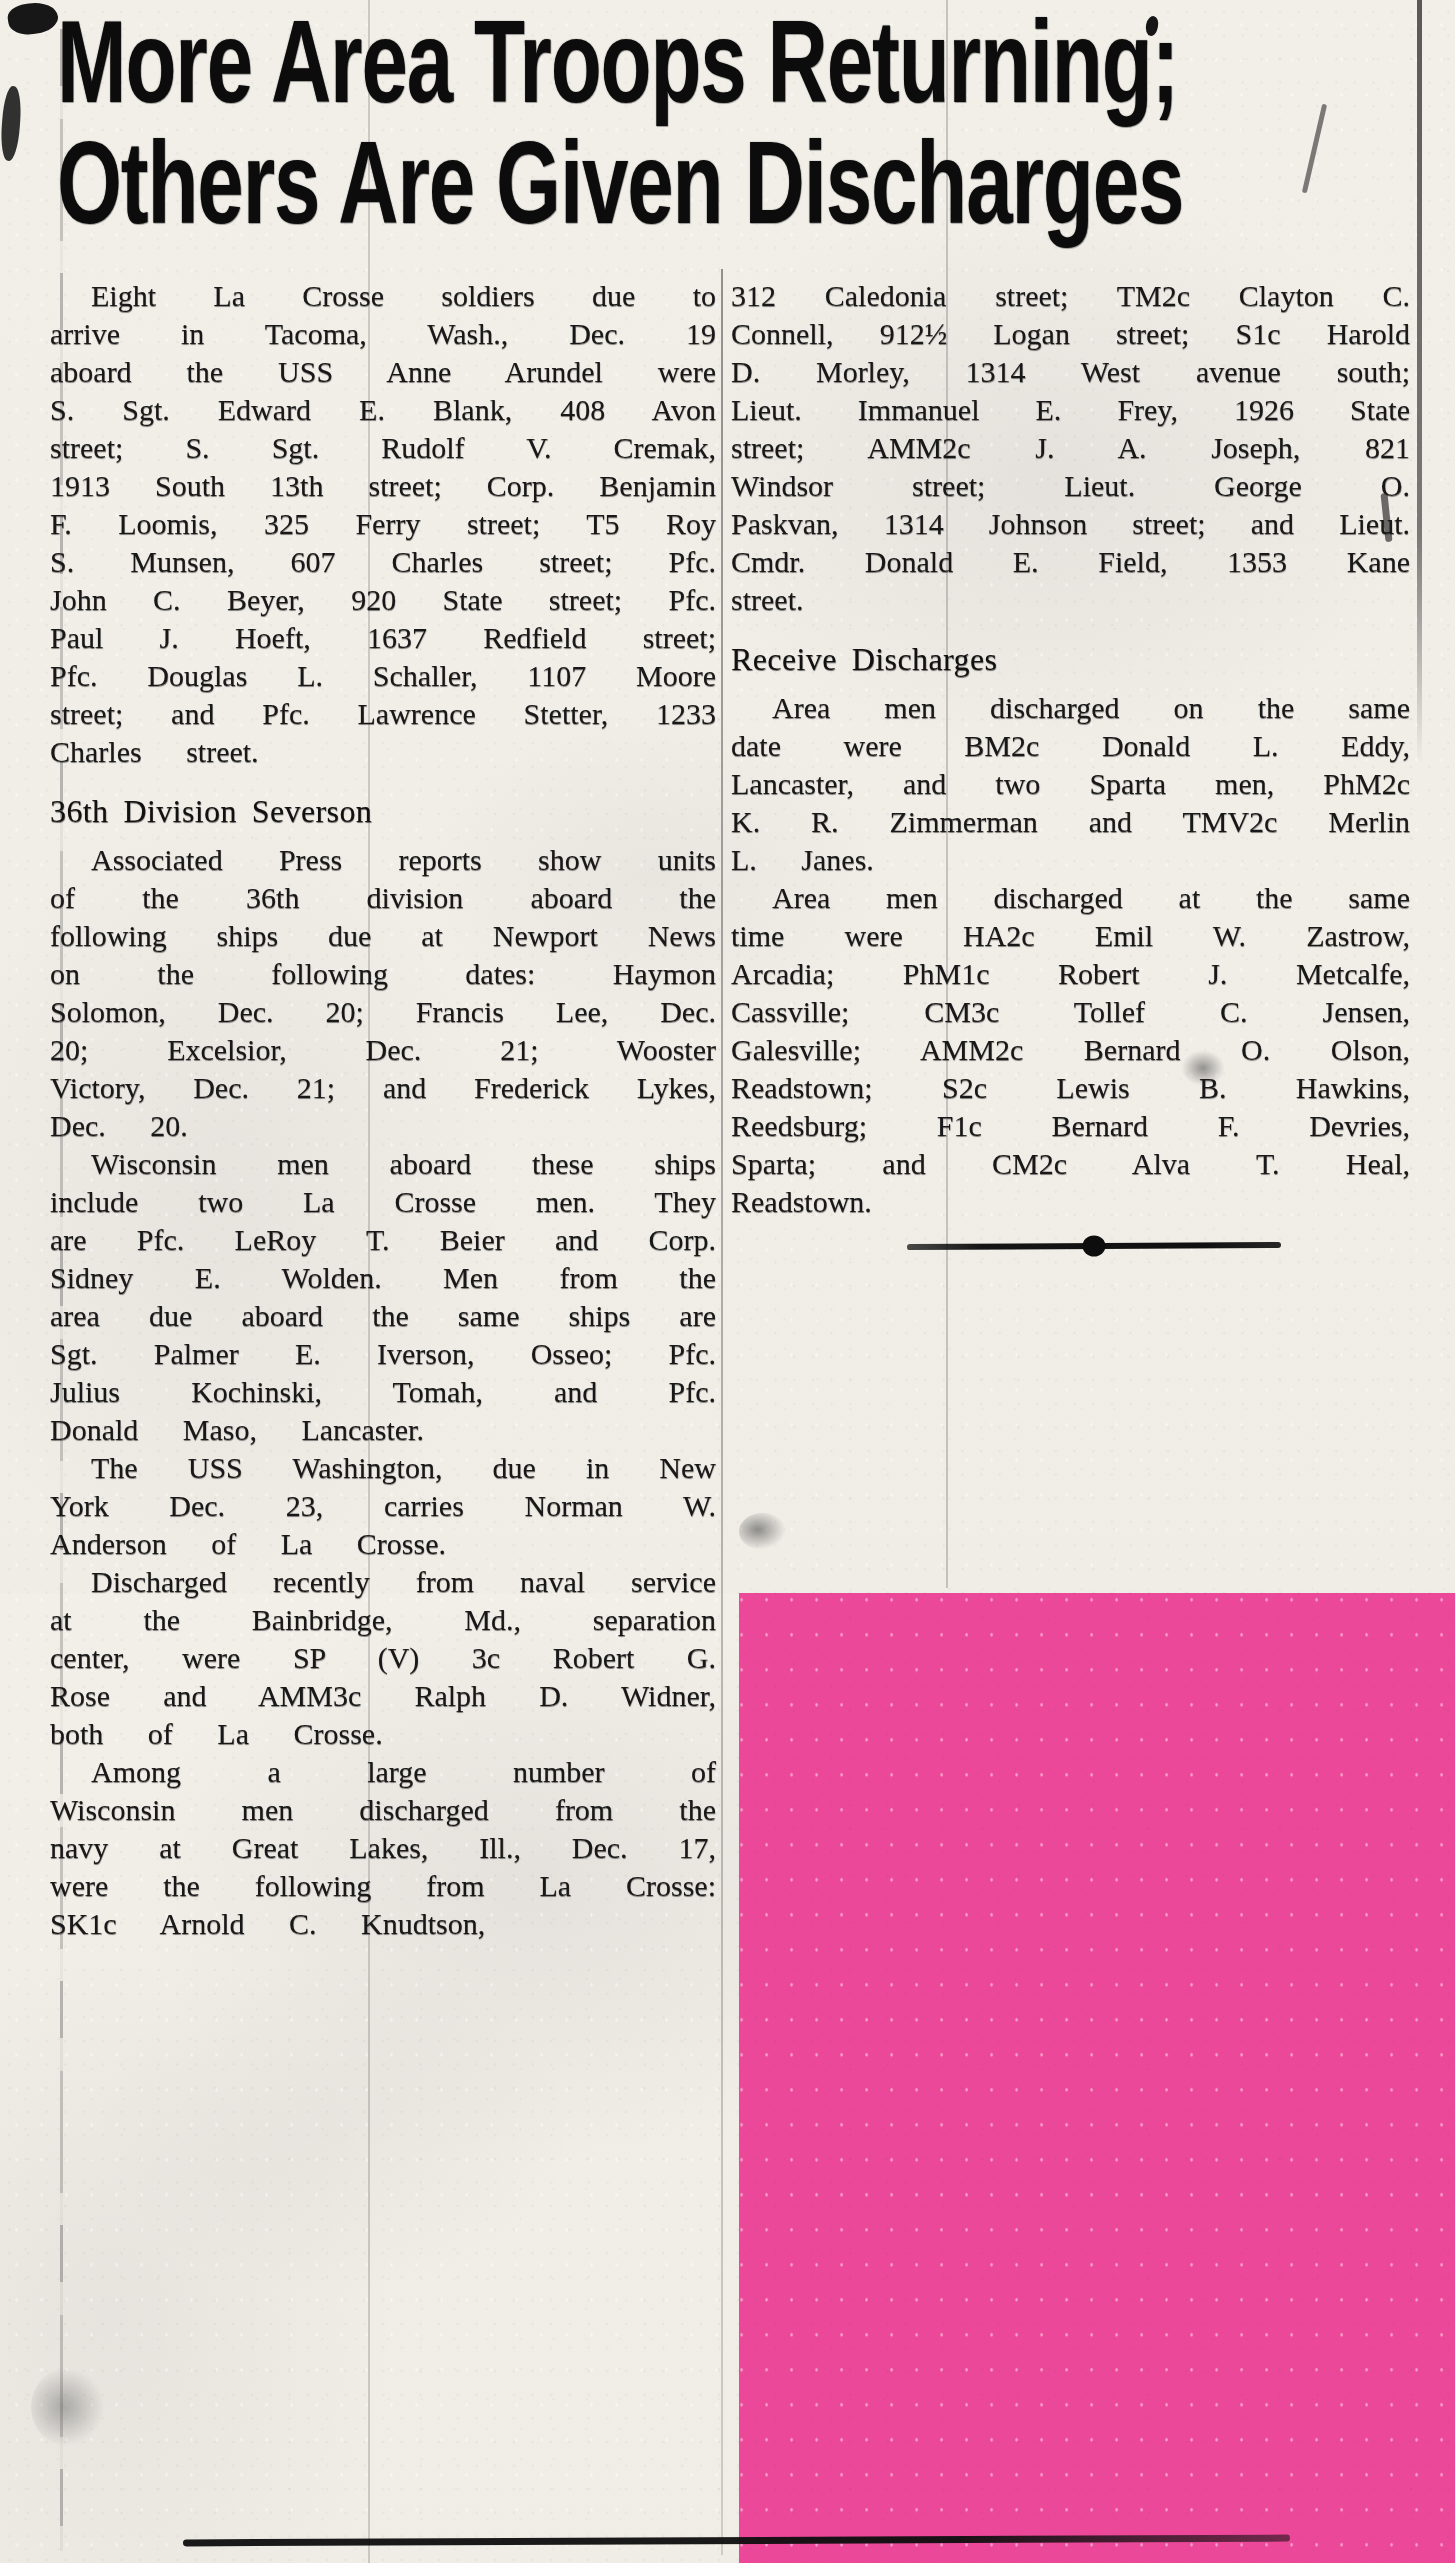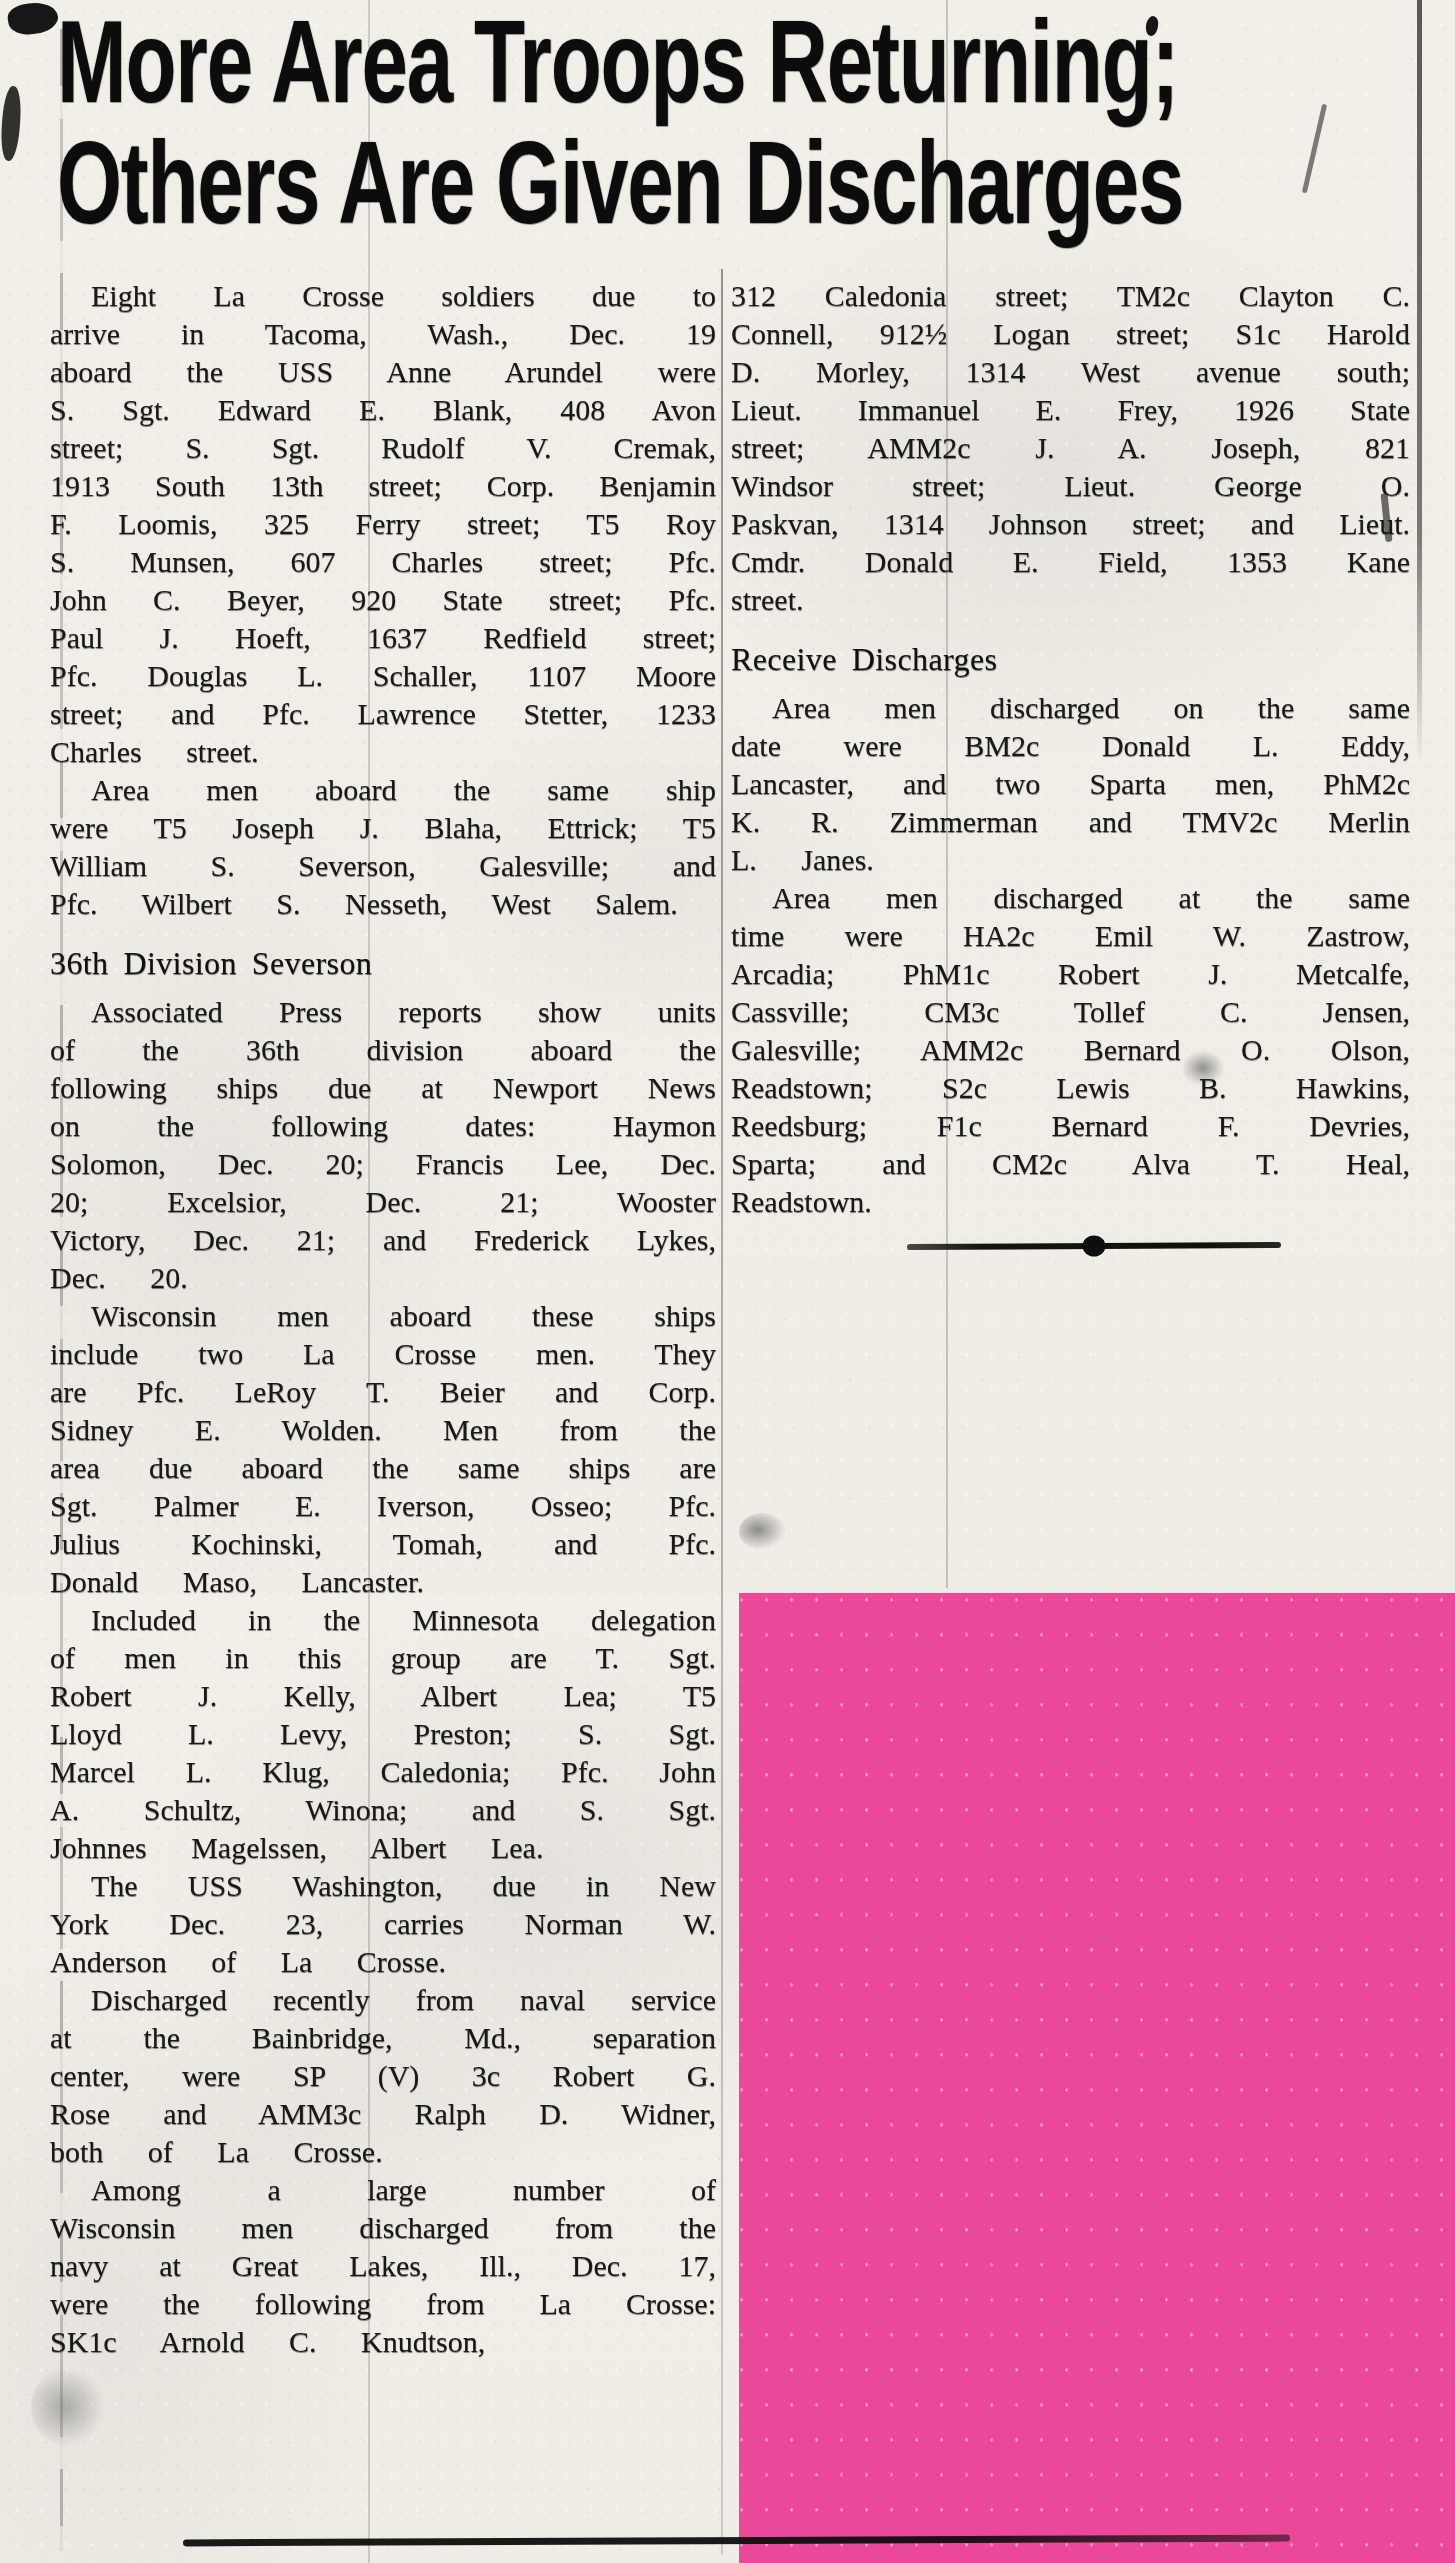--- a/index.html
+++ b/index.html
@@ -212,25 +212,23 @@
 
   <h1 class="headline">
     <span class="hl-line">More Area Troops Returning;</span>
     <span class="hl-line">Others Are Given Discharges</span>
   </h1>
 
   <div class="columns">
 
     <div class="col col-left">
       <p>Eight La Crosse soldiers due to arrive in Tacoma, Wash., Dec. 19 aboard the USS Anne Arundel were S. Sgt. Edward E. Blank, 408 Avon street; S. Sgt. Rudolf V. Cremak, 1913 South 13th street; Corp. Benjamin F. Loomis, 325 Ferry street; T5 Roy S. Munsen, 607 Charles street; Pfc. John C. Beyer, 920 State street; Pfc. Paul J. Hoeft, 1637 Redfield street; Pfc. Douglas L. Schaller, 1107 Moore street; and Pfc. Lawrence Stetter, 1233 Charles street.</p>
-      <p>Area men aboard the same ship were T5 Joseph J. Blaha, Ettrick; T5 William S. Severson, Galesville; and Pfc. Wilbert S. Nesseth, West Salem.</p>
       <h2>36th Division Severson</h2>
       <p>Associated Press reports show units of the 36th division aboard the following ships due at Newport News on the following dates: Haymon Solomon, Dec. 20; Francis Lee, Dec. 20; Excelsior, Dec. 21; Wooster Victory, Dec. 21; and Frederick Lykes, Dec. 20.</p>
       <p>Wisconsin men aboard these ships include two La Crosse men. They are Pfc. LeRoy T. Beier and Corp. Sidney E. Wolden. Men from the area due aboard the same ships are Sgt. Palmer E. Iverson, Osseo; Pfc. Julius Kochinski, Tomah, and Pfc. Donald Maso, Lancaster.</p>
-      <p>Included in the Minnesota delegation of men in this group are T. Sgt. Robert J. Kelly, Albert Lea; T5 Lloyd L. Levy, Preston; S. Sgt. Marcel L. Klug, Caledonia; Pfc. John A. Schultz, Winona; and S. Sgt. Johnnes Magelssen, Albert Lea.</p>
       <p>The USS Washington, due in New York Dec. 23, carries Norman W. Anderson of La Crosse.</p>
       <p>Discharged recently from naval service at the Bainbridge, Md., separation center, were SP (V) 3c Robert G. Rose and AMM3c Ralph D. Widner, both of La Crosse.</p>
       <p>Among a large number of Wisconsin men discharged from the navy at Great Lakes, Ill., Dec. 17, were the following from La Crosse: SK1c Arnold C. Knudtson,</p>
     </div>
 
     <div class="col col-right">
       <p class="no-indent">312 Caledonia street; TM2c Clayton C. Connell, 912½ Logan street; S1c Harold D. Morley, 1314 West avenue south; Lieut. Immanuel E. Frey, 1926 State street; AMM2c J. A. Joseph, 821 Windsor street; Lieut. George O. Paskvan, 1314 Johnson street; and Lieut. Cmdr. Donald E. Field, 1353 Kane street.</p>
       <h2>Receive Discharges</h2>
       <p>Area men discharged on the same date were BM2c Donald L. Eddy, Lancaster, and two Sparta men, PhM2c K. R. Zimmerman and TMV2c Merlin L. Janes.</p>
       <p>Area men discharged at the same time were HA2c Emil W. Zastrow, Arcadia; PhM1c Robert J. Metcalfe, Cassville; CM3c Tollef C. Jensen, Galesville; AMM2c Bernard O. Olson, Readstown; S2c Lewis B. Hawkins, Reedsburg; F1c Bernard F. Devries, Sparta; and CM2c Alva T. Heal, Readstown.</p>

